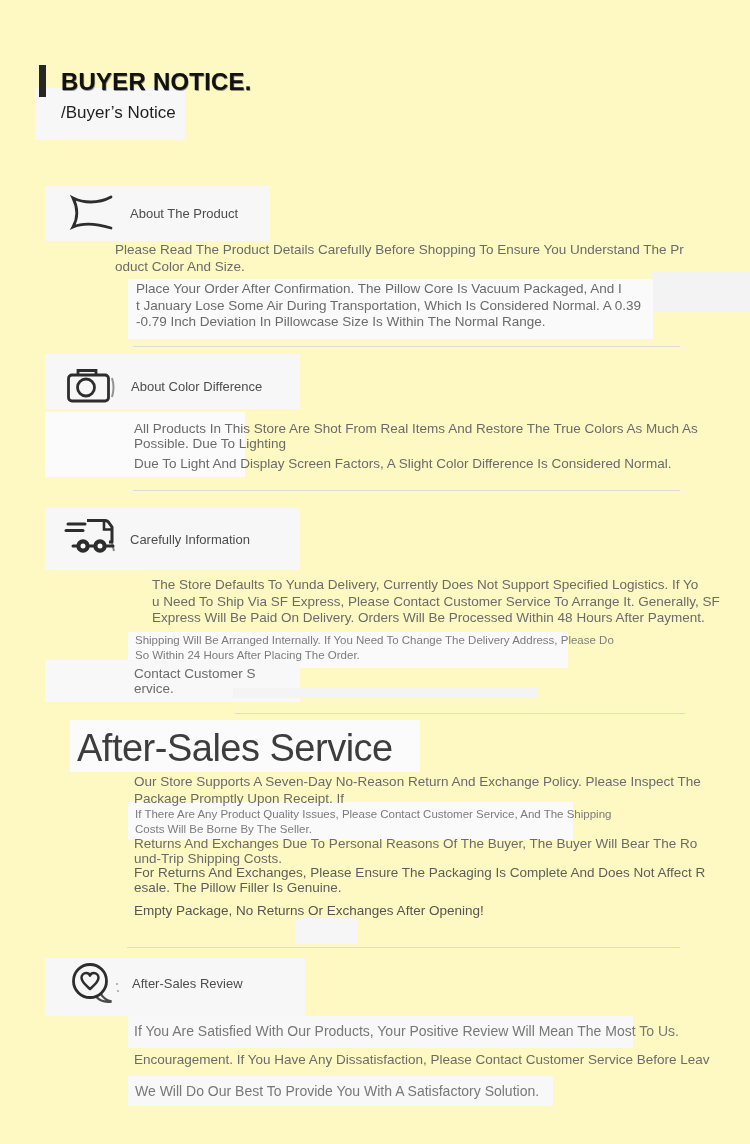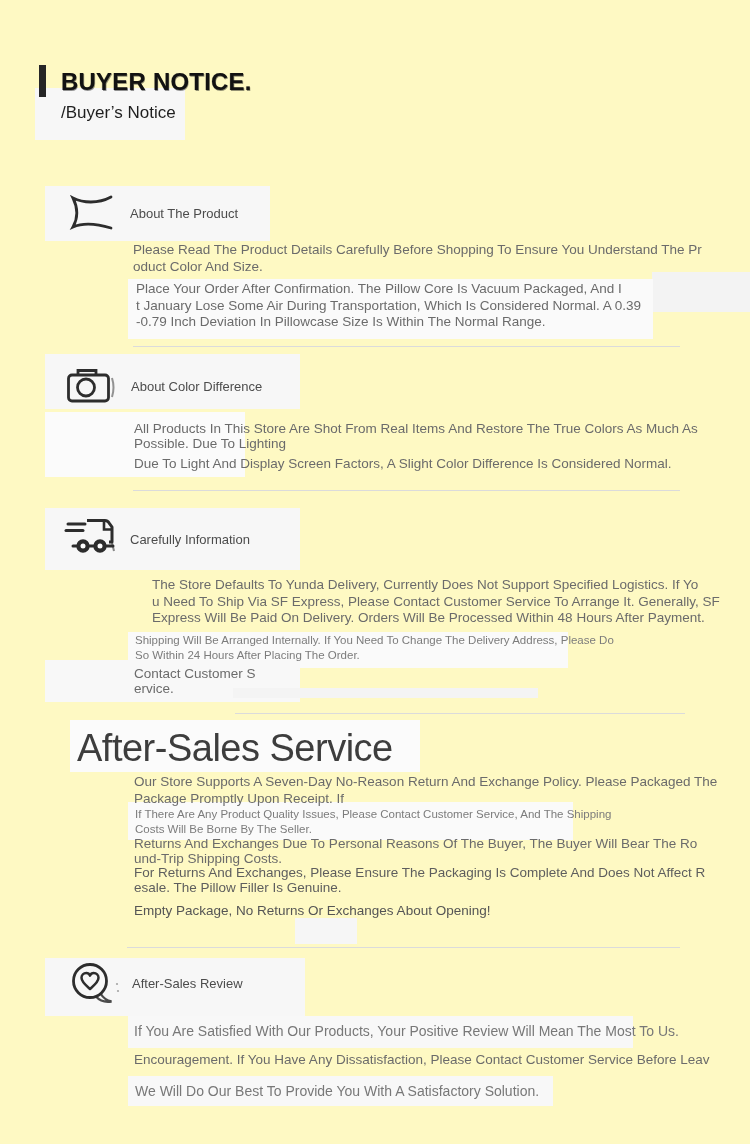--- a/index.html
+++ b/index.html
@@ -80,21 +80,21 @@
   <div class="abs title-bar" style="left:39px;top:65px;width:7px;height:32px;"></div>
   <div class="abs page-title" style="left:61px;top:68px;">BUYER NOTICE.</div>
   <div class="abs page-subtitle" style="left:61px;top:103px;">/Buyer’s Notice</div>
 
   <div class="abs" style="left:68px;top:190px;width:46px;height:42px;">
     <svg width="46" height="42" viewBox="0 0 46 42">
       <path class="icon-stroke" d="M43 7 C30 14 15 13 5 8 C10 18 10 28 5 37 C16 32 30 34 43 38" stroke-width="2.8" stroke-linecap="round"></path>
     </svg>
   </div>
   <div class="abs section-label" style="left:130px;top:206px;">About The Product</div>
-  <div class="abs body-text" style="left:133px;top:242px;width:617px;">Please Read The Product Details Carefully Before Shopping To Ensure You Understand The Pr
+  <div class="abs body-text" style="left:115px;top:242px;width:617px;">Please Read The Product Details Carefully Before Shopping To Ensure You Understand The Pr
 oduct Color And Size.</div>
   <div class="abs body-text" style="left:136px;top:281px;width:600px;">Place Your Order After Confirmation. The Pillow Core Is Vacuum Packaged, And I
 t January Lose Some Air During Transportation, Which Is Considered Normal. A 0.39
 -0.79 Inch Deviation In Pillowcase Size Is Within The Normal Range.</div>
   <div class="abs divider" style="left:133px;top:346px;width:547px;"></div>
 
   <div class="abs" style="left:66px;top:366px;width:50px;height:40px;">
     <svg width="50" height="40" viewBox="0 0 50 40">
       <rect class="icon-stroke" x="2.5" y="9" width="40" height="26" rx="3.5" stroke-width="2.8"></rect>
       <path class="icon-stroke" d="M12 9 V4.5 H30 V9" stroke-width="2.8"></path>
@@ -124,29 +124,29 @@
   <div class="abs body-text" style="left:152px;top:577px;width:614px;">The Store Defaults To Yunda Delivery, Currently Does Not Support Specified Logistics. If Yo
 u Need To Ship Via SF Express, Please Contact Customer Service To Arrange It. Generally, SF
  Express Will Be Paid On Delivery. Orders Will Be Processed Within 48 Hours After Payment.</div>
   <div class="abs small-text" style="left:135px;top:633px;width:560px;">Shipping Will Be Arranged Internally. If You Need To Change The Delivery Address, Please Do
 So Within 24 Hours After Placing The Order.</div>
   <div class="abs body-text tight" style="left:134px;top:666px;width:400px;">Contact Customer S
 ervice.</div>
   <div class="abs divider" style="left:235px;top:713px;width:450px;"></div>
 
   <div class="abs big-heading" style="left:77px;top:727px;">After-Sales Service</div>
-  <div class="abs body-text" style="left:134px;top:774px;width:614px;">Our Store Supports A Seven-Day No-Reason Return And Exchange Policy. Please Packaged The
+  <div class="abs body-text" style="left:134px;top:774px;width:614px;">Our Store Supports A Seven-Day No-Reason Return And Exchange Policy. Please Inspect The
 Package Promptly Upon Receipt. If</div>
   <div class="abs small-text" style="left:135px;top:807px;width:560px;">If There Are Any Product Quality Issues, Please Contact Customer Service, And The Shipping
 Costs Will Be Borne By The Seller.</div>
   <div class="abs body-text tight" style="left:134px;top:836px;width:614px;">Returns And Exchanges Due To Personal Reasons Of The Buyer, The Buyer Will Bear The Ro
 und-Trip Shipping Costs.</div>
   <div class="abs body-text tight" style="left:134px;top:865px;width:614px;color:#5e5e5e;">For Returns And Exchanges, Please Ensure The Packaging Is Complete And Does Not Affect R
 esale. The Pillow Filler Is Genuine.</div>
-  <div class="abs body-text" style="left:134px;top:903px;width:614px;color:#555555;">Empty Package, No Returns Or Exchanges About Opening!</div>
+  <div class="abs body-text" style="left:134px;top:903px;width:614px;color:#555555;">Empty Package, No Returns Or Exchanges After Opening!</div>
   <div class="abs divider" style="left:127px;top:947px;width:553px;"></div>
 
   <div class="abs" style="left:67px;top:960px;width:54px;height:46px;">
     <svg width="54" height="46" viewBox="0 0 54 46">
       <circle class="icon-stroke" cx="23" cy="21" r="16.5" stroke-width="2.8"></circle>
       <path class="icon-stroke" d="M23 29 C18.5 25 14.5 22 14.5 17.8 C14.5 15 16.6 13 19.3 13 C21 13 22.4 14 23 15.6 C23.6 14 25 13 26.7 13 C29.4 13 31.5 15 31.5 17.8 C31.5 22 27.5 25 23 29 Z" stroke-width="2.5" stroke-linejoin="round"></path>
       <path class="icon-stroke" d="M33.5 33.5 C36.5 38.5 39.5 40.5 44.5 41.5 C38.5 42.5 32.5 40.5 29 36.5" stroke-width="2.3" opacity="0.85"></path>
       <circle cx="50" cy="24" r="1.1" fill="#2d2d2d" opacity="0.4"></circle>
       <circle cx="51" cy="31" r="1.1" fill="#2d2d2d" opacity="0.4"></circle>
     </svg>

